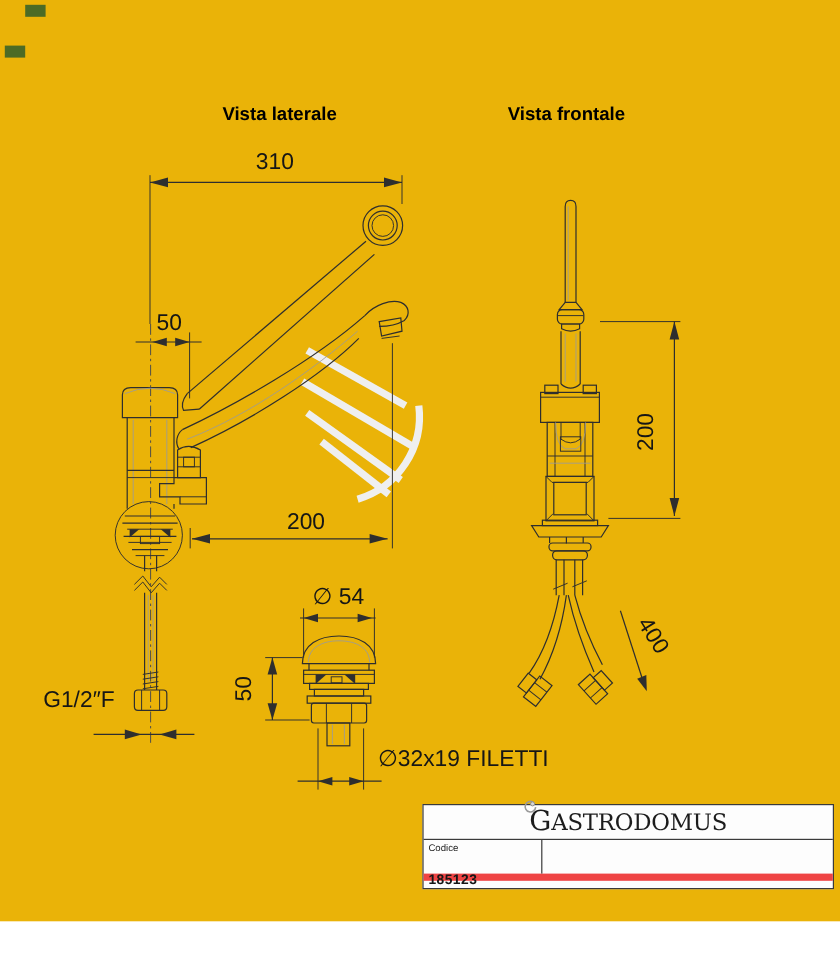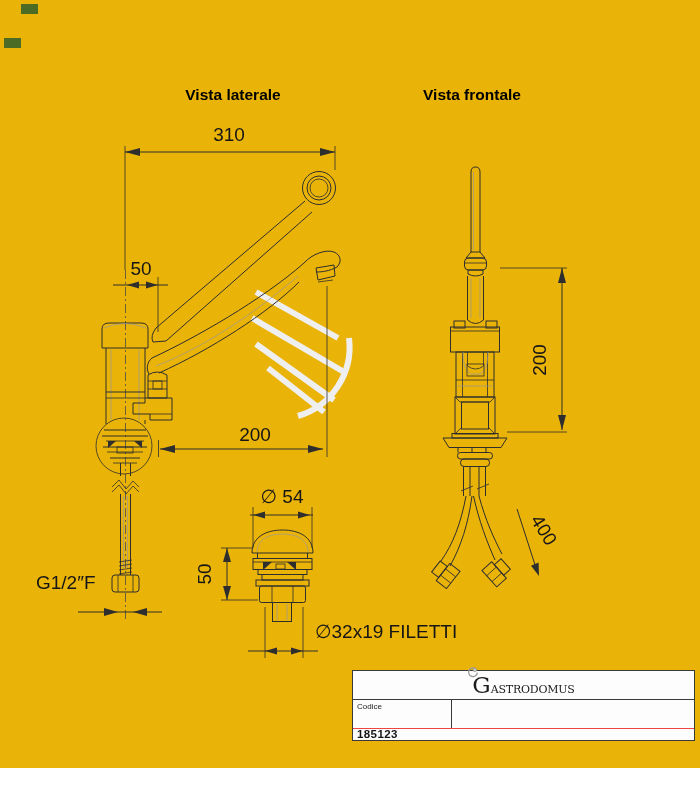--- a/index.html
+++ b/index.html
@@ -13,23 +13,23 @@
   .wm{stroke:#efefef;stroke-width:6;fill:none;}
   text.dim{font-family:"Liberation Sans",sans-serif;font-size:19px;fill:#161616;}
   text.ttl{font-family:"Liberation Sans",sans-serif;font-size:15.5px;font-weight:bold;fill:#000;}
   .marker{position:absolute;width:17px;height:10px;background:#4c6b25;}
   
   .tblock{position:absolute;left:352px;top:670px;width:343px;height:71px;
           border:1.5px solid #3a3a3a;background:#fdfdfd;box-sizing:border-box;color:#161616;}
   .tb-row1{height:28px;border-bottom:1px solid #3a3a3a;display:flex;align-items:center;justify-content:center;}
   .logo{position:relative;display:flex;align-items:baseline;font-family:"DejaVu Serif",serif;color:#1c1c1c;}
   .logo-g{font-size:23px;line-height:1;}
-  .logo-rest{font-size:11px;letter-spacing:-0.2px;line-height:1;}
+  .logo-rest{font-size:19px;letter-spacing:-0.2px;line-height:1;}
   .logo-orn{position:absolute;left:-6px;top:-8px;}
-  .tb-row2{height:28px;border-bottom:1px solid #ef4444;display:flex;}
+  .tb-row2{height:28px;border-bottom:6px solid #ef4444;display:flex;}
   .tb-c1{width:99px;border-right:1px solid #3a3a3a;padding:2px 4px;box-sizing:border-box;}
   .tb-c2{flex:1;padding:2px 5px;box-sizing:border-box;}
   .tb-label{font-size:8px;color:#222;}
   .tb-code{font-size:11.5px;font-weight:bold;letter-spacing:0.4px;margin-top:17px;}
   .tb-desc{font-size:8px;letter-spacing:-0.2px;margin-top:2px;white-space:nowrap;}
   .tb-row3{height:12px;display:flex;align-items:center;padding:0 4px;
            font-size:8px;letter-spacing:-0.2px;white-space:nowrap;}
 </style>
 </head>
 <body>

